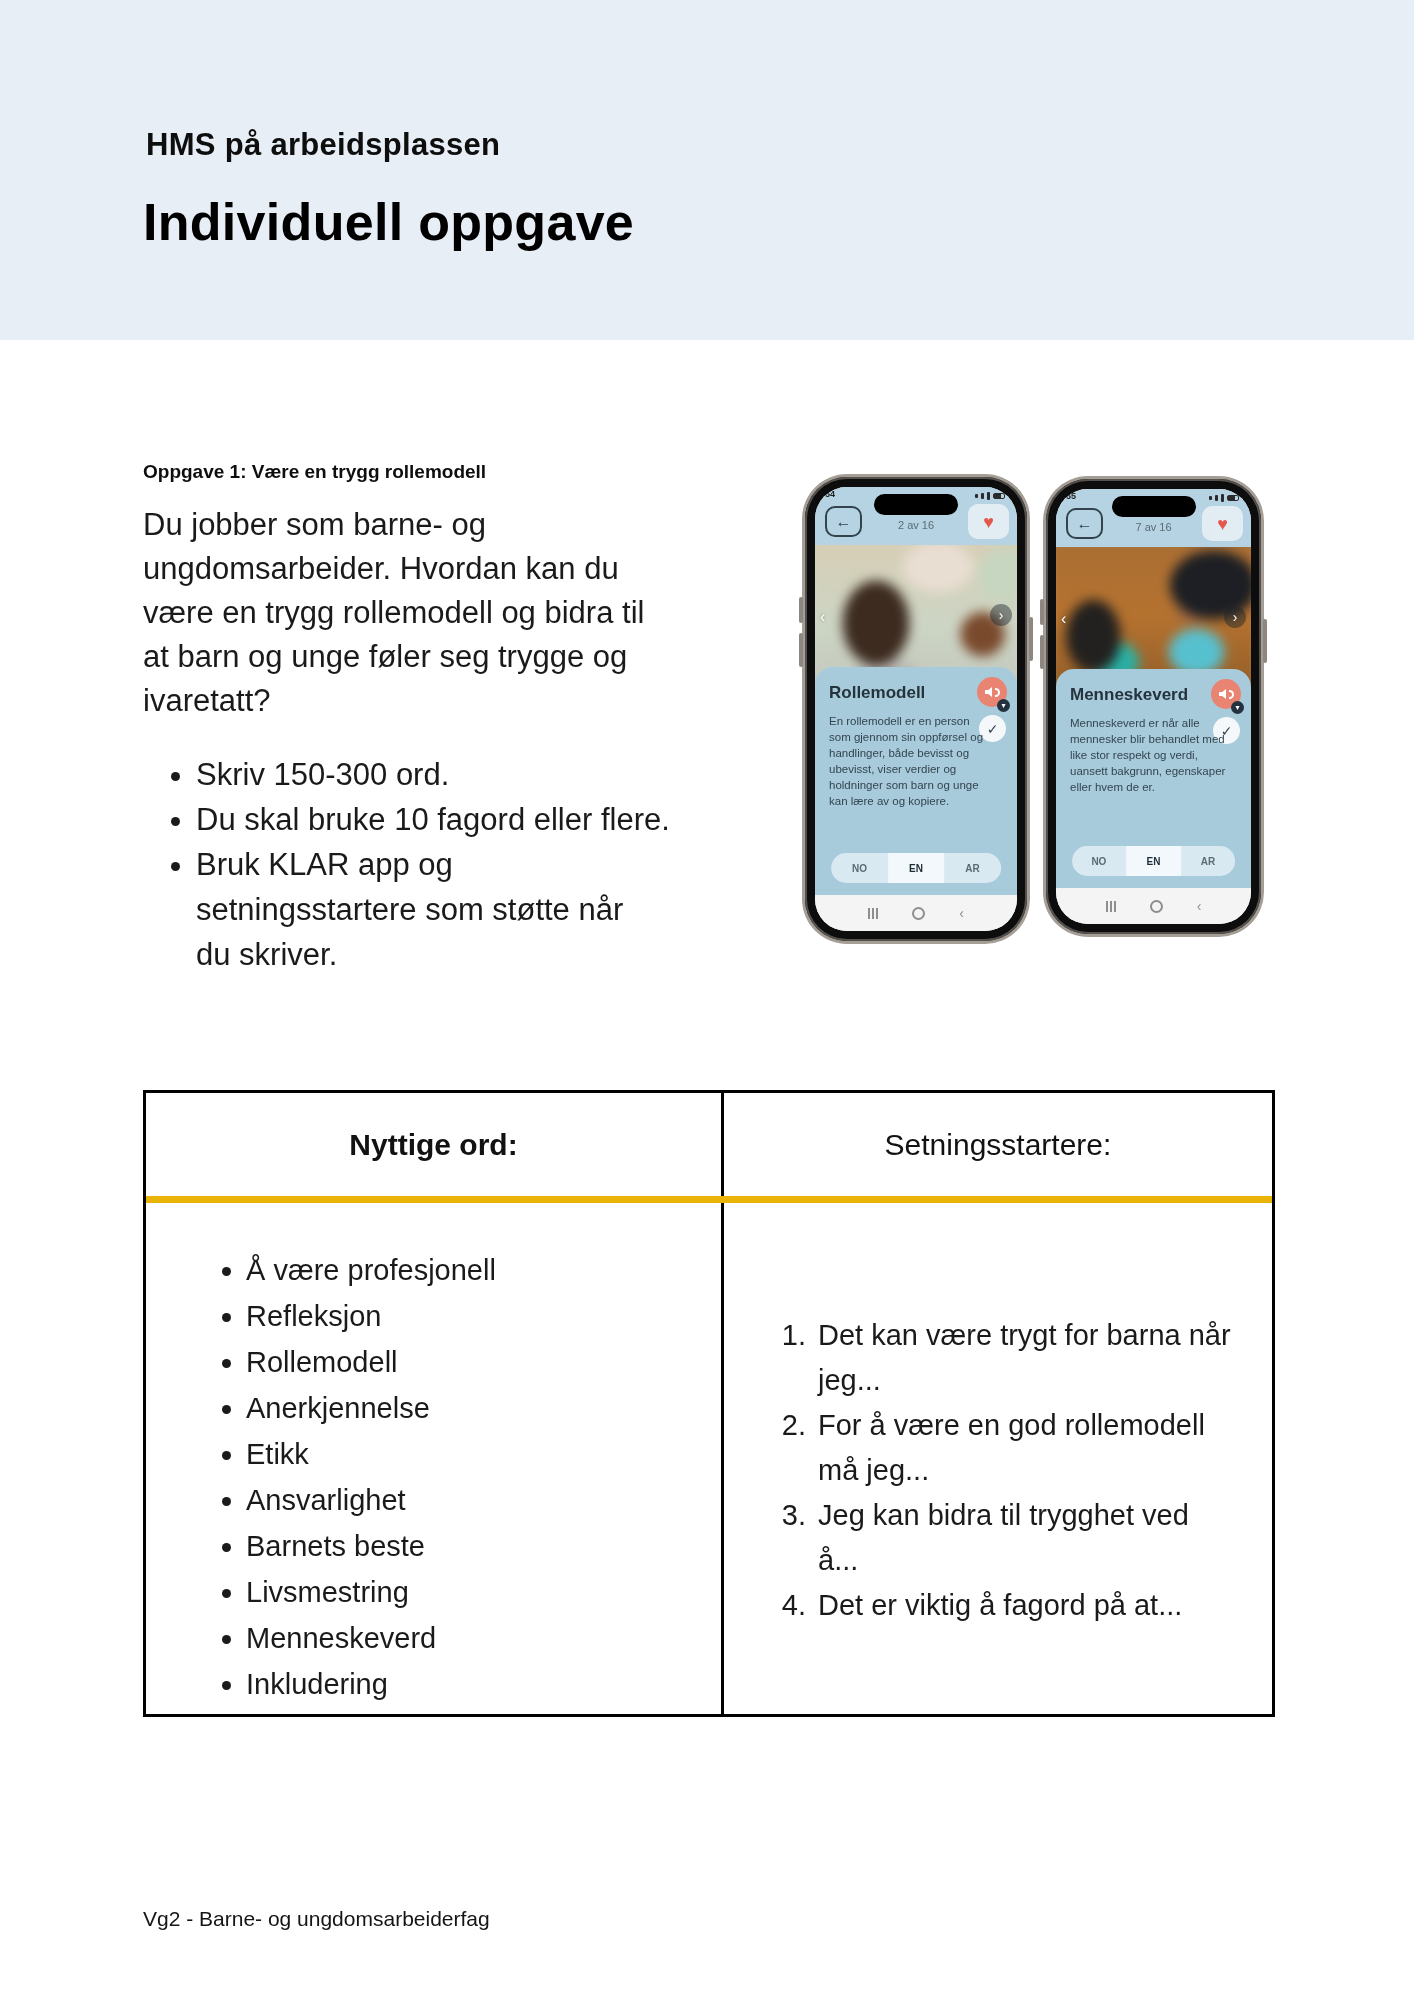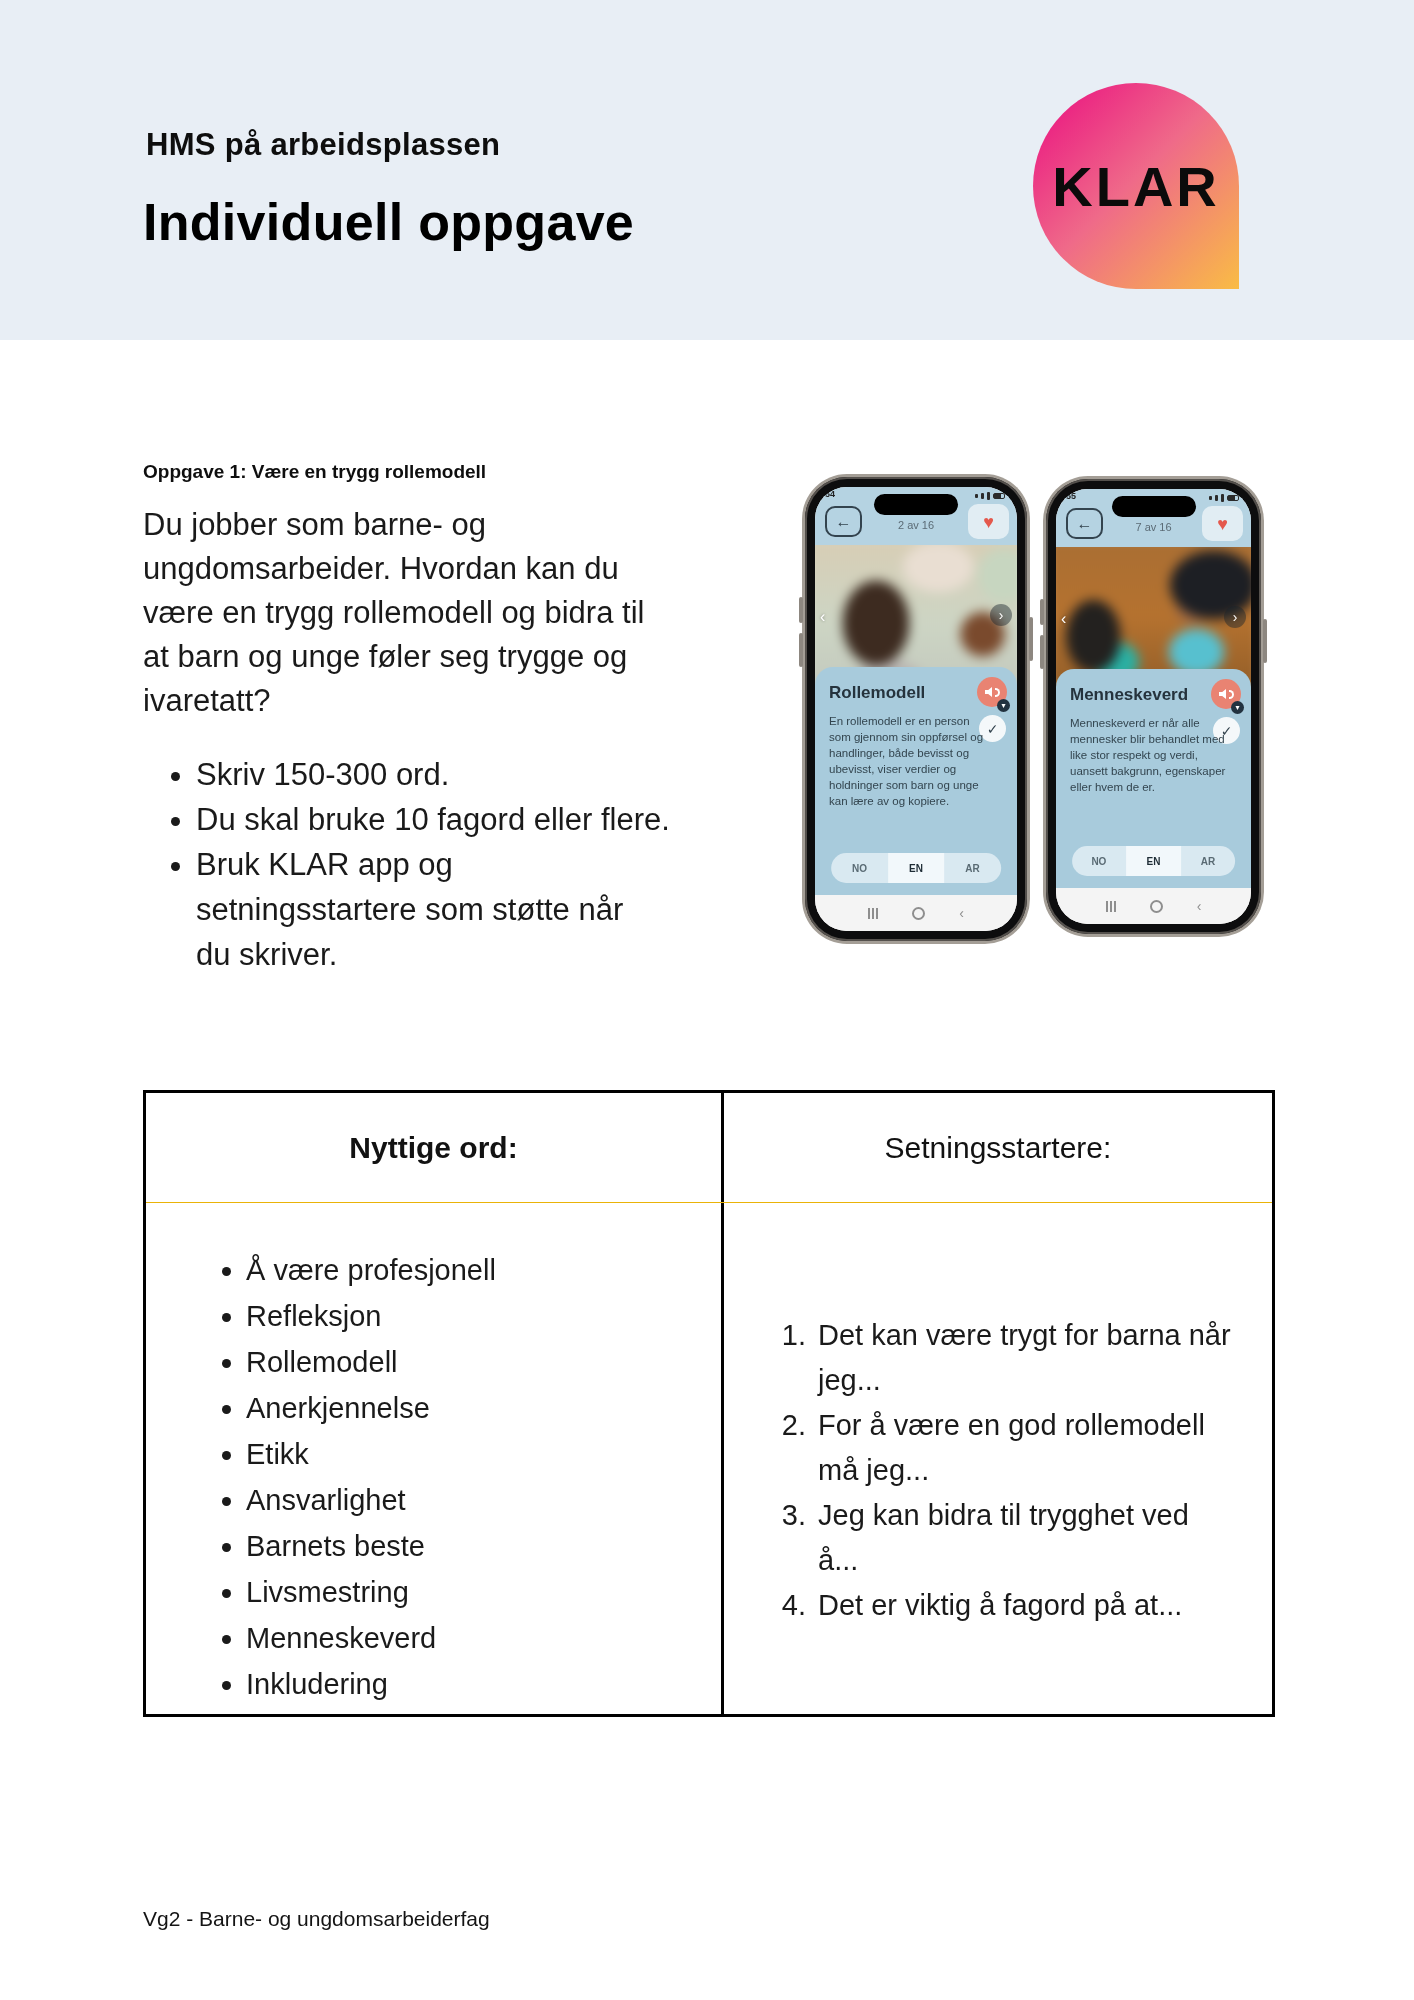--- a/index.html
+++ b/index.html
@@ -131,43 +131,40 @@
   .lang-seg.active { background:#F2F8FB; color:#1F2D36; font-weight:800; }
 
   .nav-strip { position:absolute; left:0; bottom:0; width:100%; height:36px; background:#F4F4F4; display:flex; align-items:center; justify-content:center; gap:34px; }
   .nav-recents { display:flex; gap:2px; }
   .nav-recents i { display:block; width:2px; height:11px; background:#8e8e8e; }
   .nav-home { width:13px; height:13px; border:2px solid #8e8e8e; border-radius:50%; }
   .nav-back { color:#8e8e8e; font-size:14px; line-height:1; }
 
   
   .word-table { position:absolute; left:143px; top:1090px; width:1132px; height:627px; border:3px solid #000; background:#fff; }
-  .wt-header { display:flex; height:110px; border-bottom:1px solid #eab308; }
+  .wt-header { display:flex; height:110px; border-bottom:7px solid #eab308; }
   .wt-h1 { width:578px; border-right:3px solid #000; display:flex; align-items:center; justify-content:center; font-size:30px; font-weight:700; }
   .wt-h2 { flex:1; display:flex; align-items:center; justify-content:center; font-size:30px; font-weight:400; }
   .wt-body { display:flex; height:511px; }
   .wt-c1 { width:578px; border-right:3px solid #000; }
   .wt-c2 { flex:1; }
   .useful-words { margin:44px 12px 0 100px; }
   .useful-words li { font-size:29px; line-height:46px; color:#1a1a1a; }
   .starters { margin:110px 40px 0 90px; }
   .starters li { font-size:29px; line-height:45px; color:#1a1a1a; padding-left:4px; }
 
   
   .footer-text { position:absolute; left:143px; top:1907px; font-size:21px; color:#141414; }
 </style>
 </head>
 <body>
 
 <div class="header-band">
   <div class="header-subtitle">HMS på arbeidsplassen</div>
   <div class="header-title">Individuell oppgave</div>
-  <div class="logo">
-    <span class="logo-text">KLAR</span>
-  </div>
 </div>
 
 <div class="task-heading">Oppgave 1: Være en trygg rollemodell</div>
 <div class="task-intro">Du jobber som barne- og
 ungdomsarbeider. Hvordan kan du
 være en trygg rollemodell og bidra til
 at barn og unge føler seg trygge og
 ivaretatt?</div>
 <ul class="task-bullets">
 

